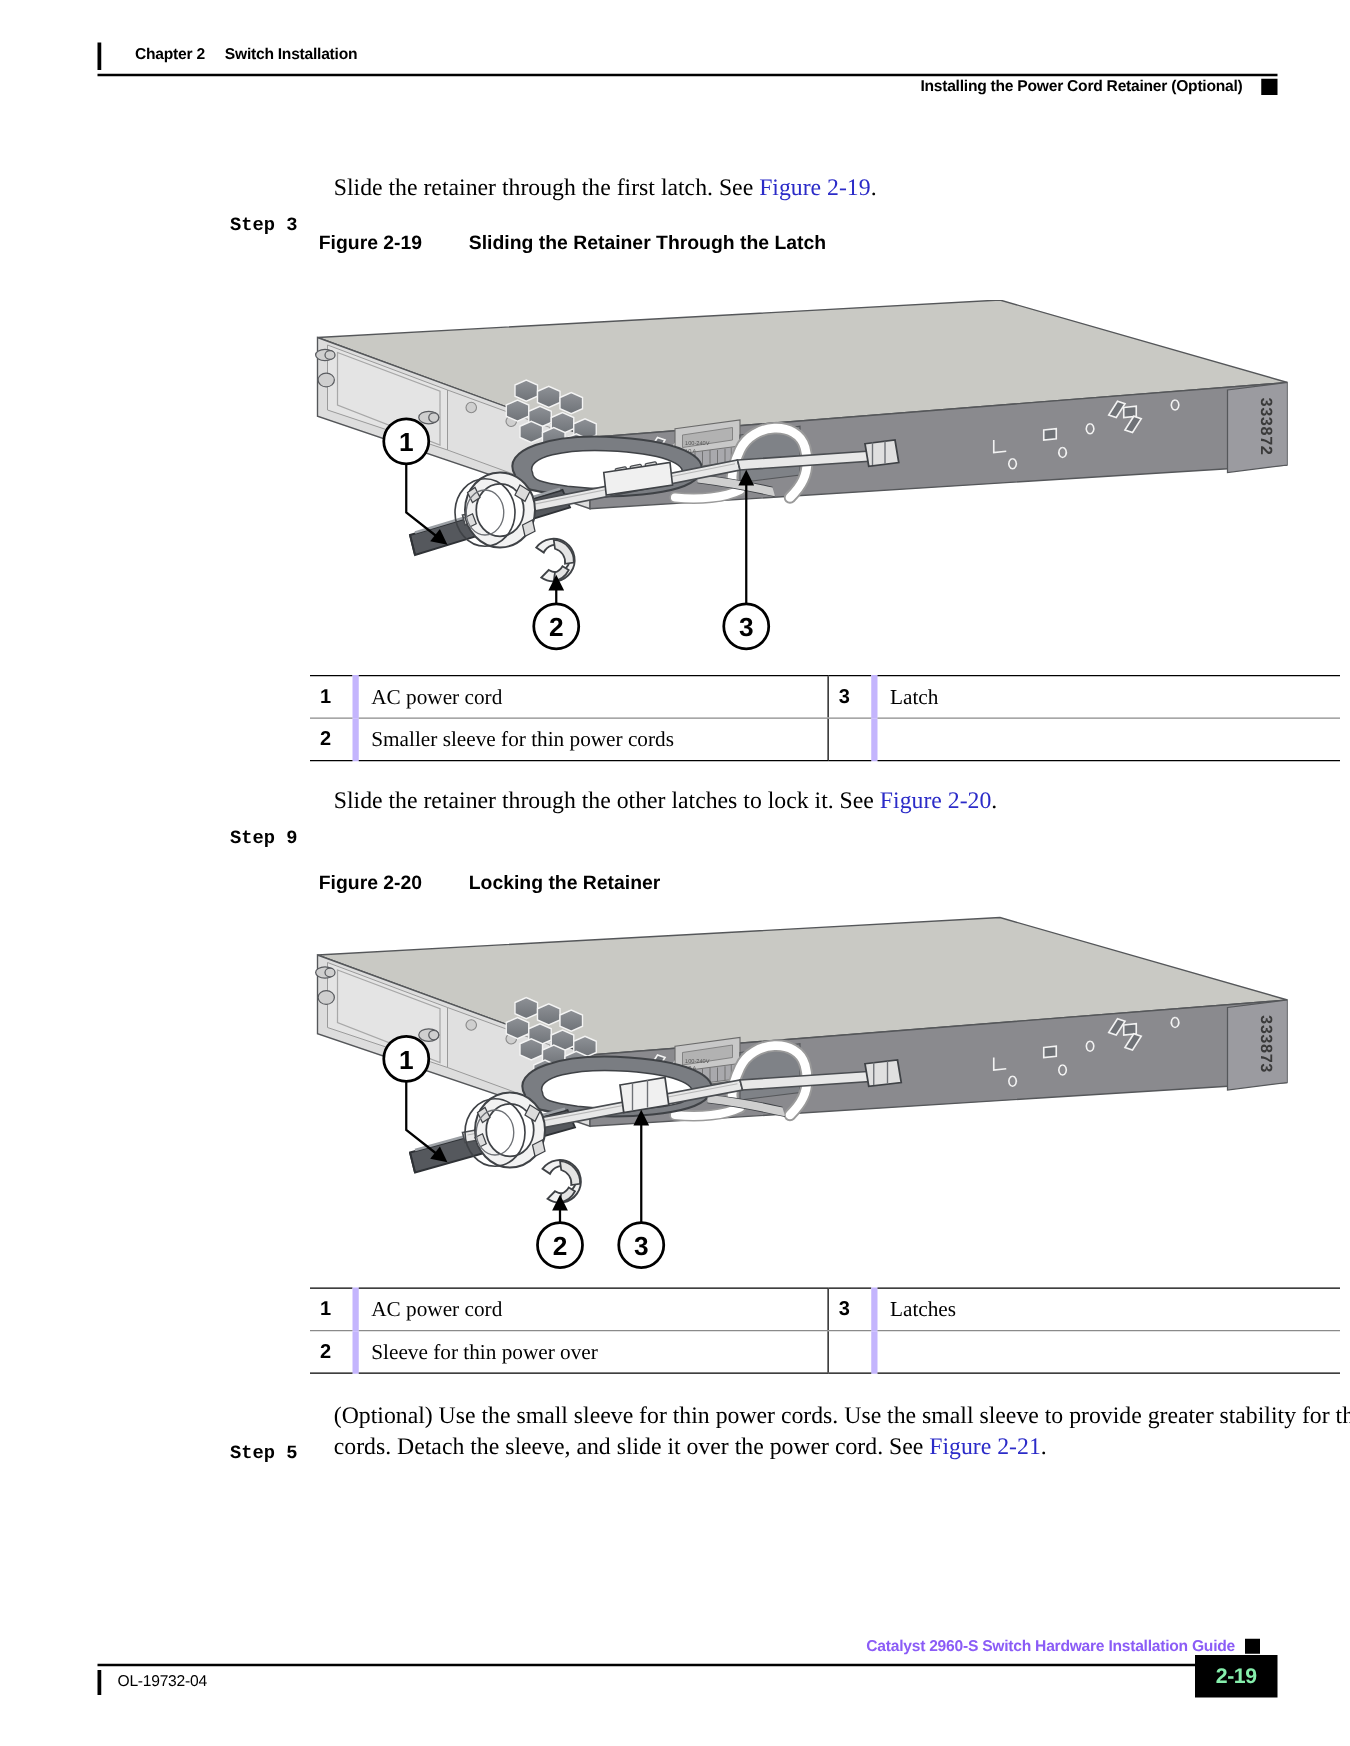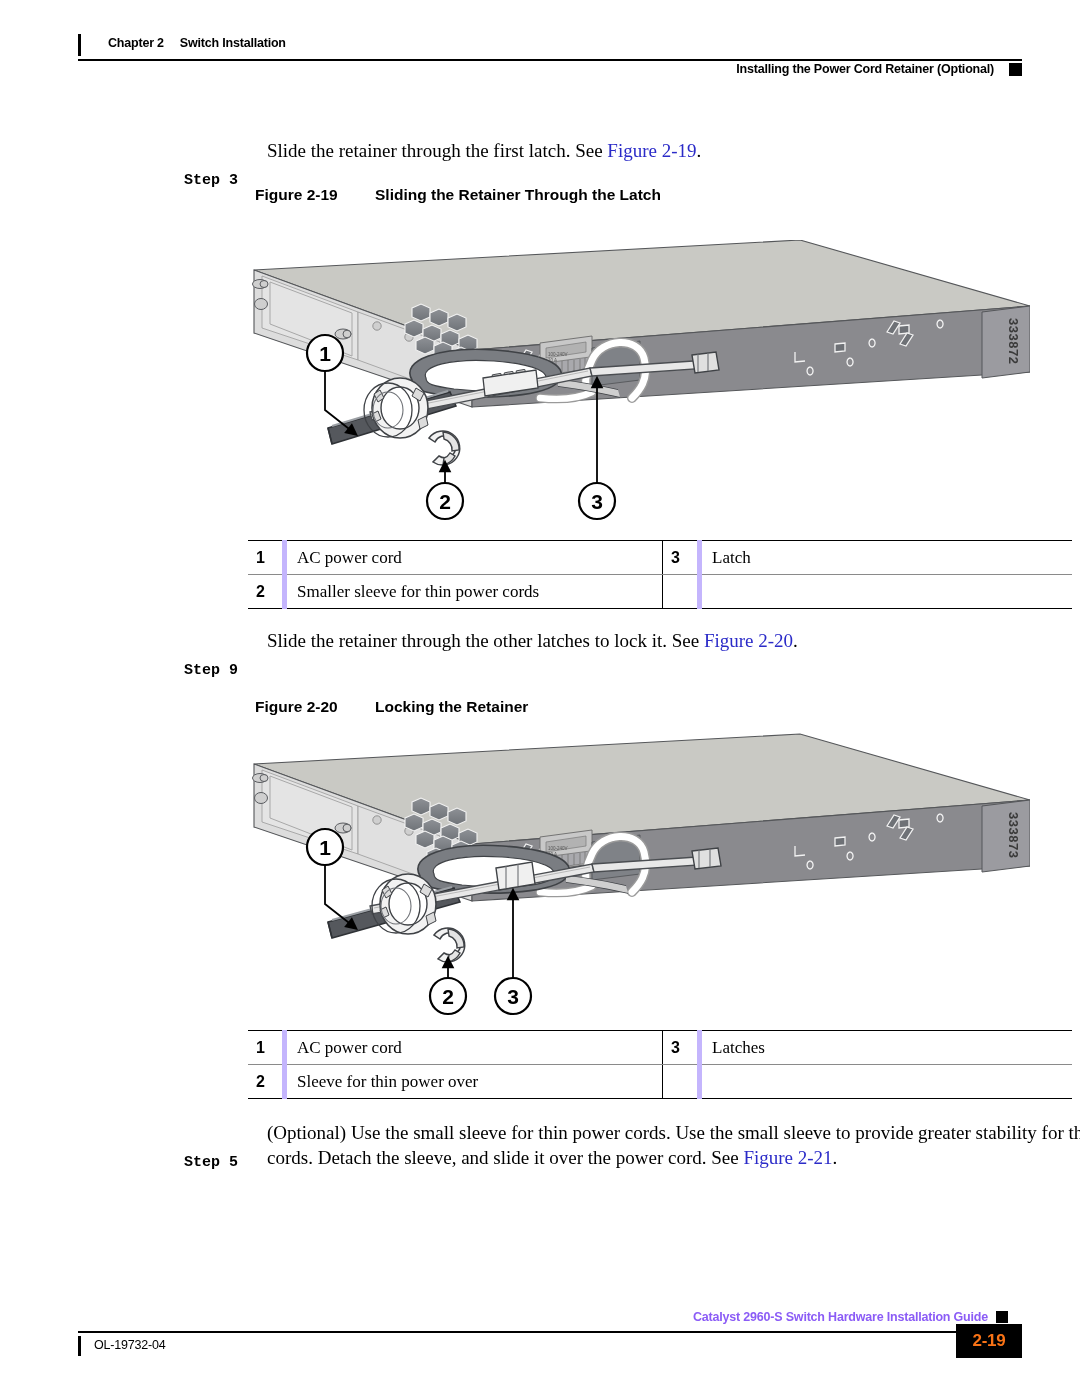--- a/index.html
+++ b/index.html
@@ -217,21 +217,21 @@
     color: #000;
     white-space: nowrap;
   }
   .footer-page {
     position: absolute;
     right: 0;
     top: 14px;
     width: 66px;
     height: 34px;
     background: #000;
-    color: #f97316;
+    color: #86efac;
     font-family: "Liberation Sans", sans-serif;
     font-weight: bold;
     font-size: 17px;
     display: flex;
     align-items: center;
     justify-content: center;
     letter-spacing: -0.3px;
   }
 </style>
 </head>

